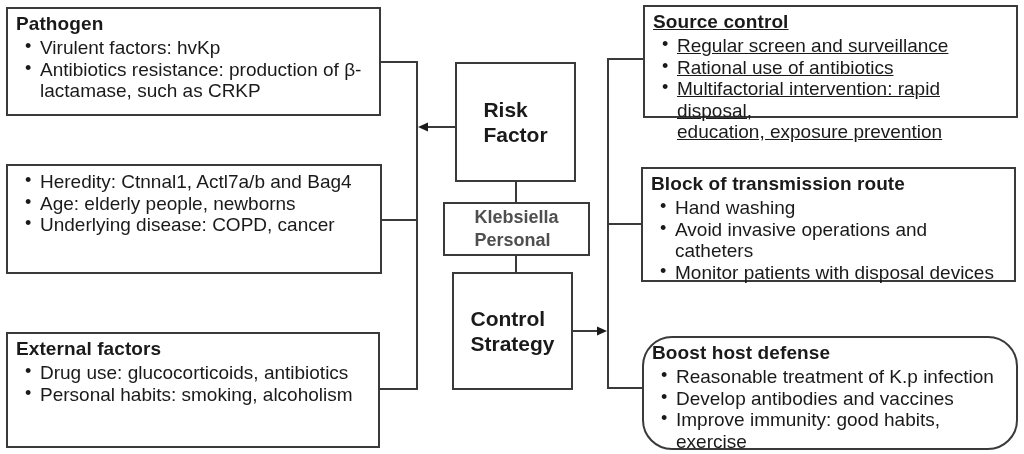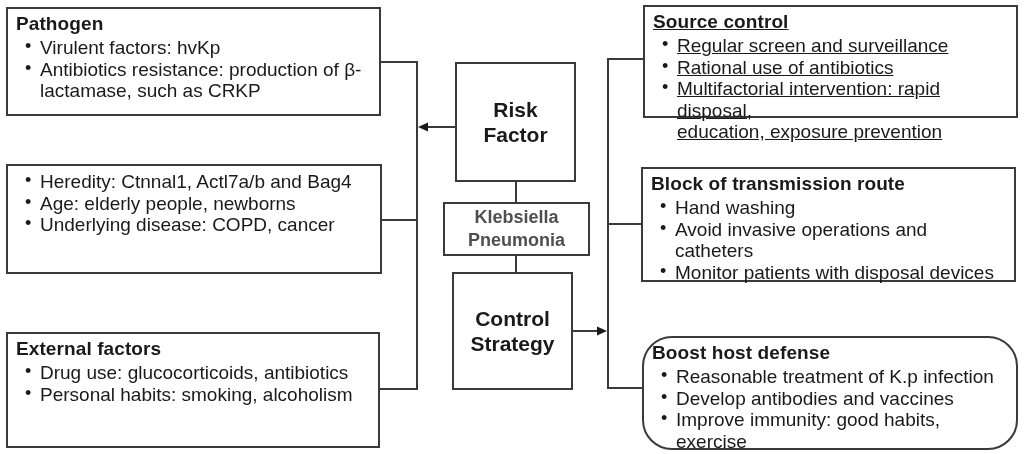--- a/index.html
+++ b/index.html
@@ -9,21 +9,21 @@
   }
   .node{
     position:absolute;background:#ffffff;border:2px solid #3a3a3a;box-sizing:border-box;
   }
   .info-node{padding:3px 8px 0 8px;}
   .node-title{font-weight:bold;font-size:19px;line-height:23px;letter-spacing:0.1px;}
   ul.bullets{margin:2px 0 0;padding:0 0 0 24px;list-style:none;font-size:19px;line-height:21.5px;}
   ul.bullets li{position:relative;white-space:pre-line;}
   ul.bullets li::before{content:"\2022";position:absolute;left:-15px;top:-1px;font-size:18px;}
   .center-node{
-    display:flex;align-items:center;justify-content:center;text-align:center;
+    display:flex;align-items:center;justify-content:center;
     font-weight:bold;white-space:pre-line;
   }
   .big-label{font-size:21px;line-height:25px;}
   .disease-label{font-size:18px;line-height:23px;color:#4f4f4f;}
   svg.wires{position:absolute;left:0;top:0;width:1024px;height:454px;pointer-events:none;}
   svg.wires line{stroke:#3a3a3a;stroke-width:2;}
   svg.wires polygon{fill:#1a1a1a;}
 </style>
 </head>
 <body>
@@ -77,21 +77,21 @@
       </ul>
   </div>
 
   <div class="node center-node big-label" style="left:455px;top:62px;width:121px;height:120px;">
     <span>Risk
 Factor</span>
   </div>
 
   <div class="node center-node disease-label" style="left:443px;top:202px;width:147px;height:54px;">
     <span>Klebsiella
-Pneumonia</span>
+Personal</span>
   </div>
 
   <div class="node center-node big-label" style="left:452px;top:272px;width:121px;height:118px;">
     <span>Control
 Strategy</span>
   </div>
 
   <div class="node info-node" style="left:643px;top:5px;width:375px;height:113px;text-decoration:underline;">
     <div class="node-title">Source control</div>
     <ul class="bullets">

